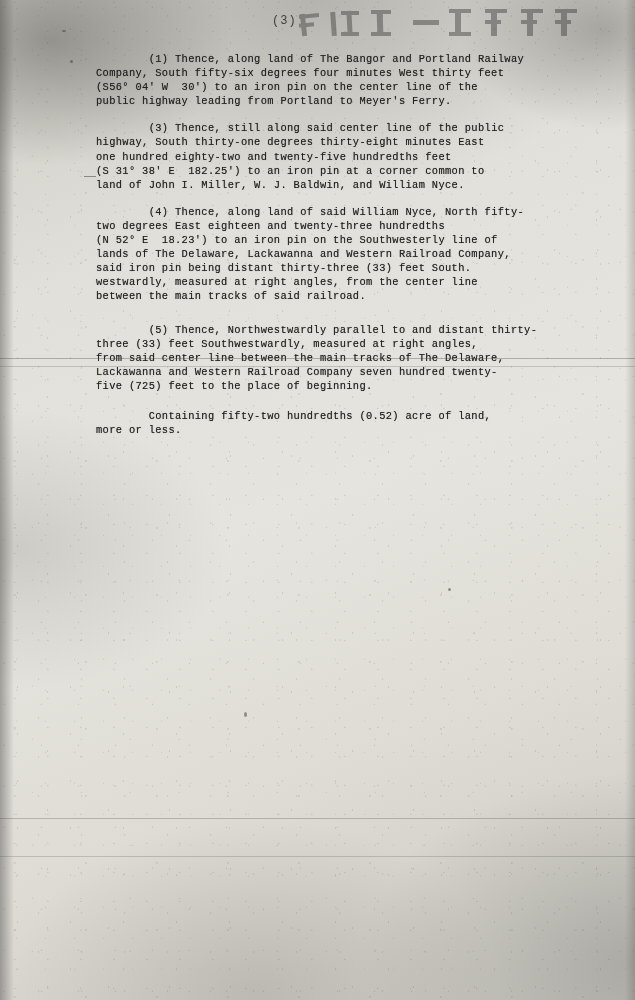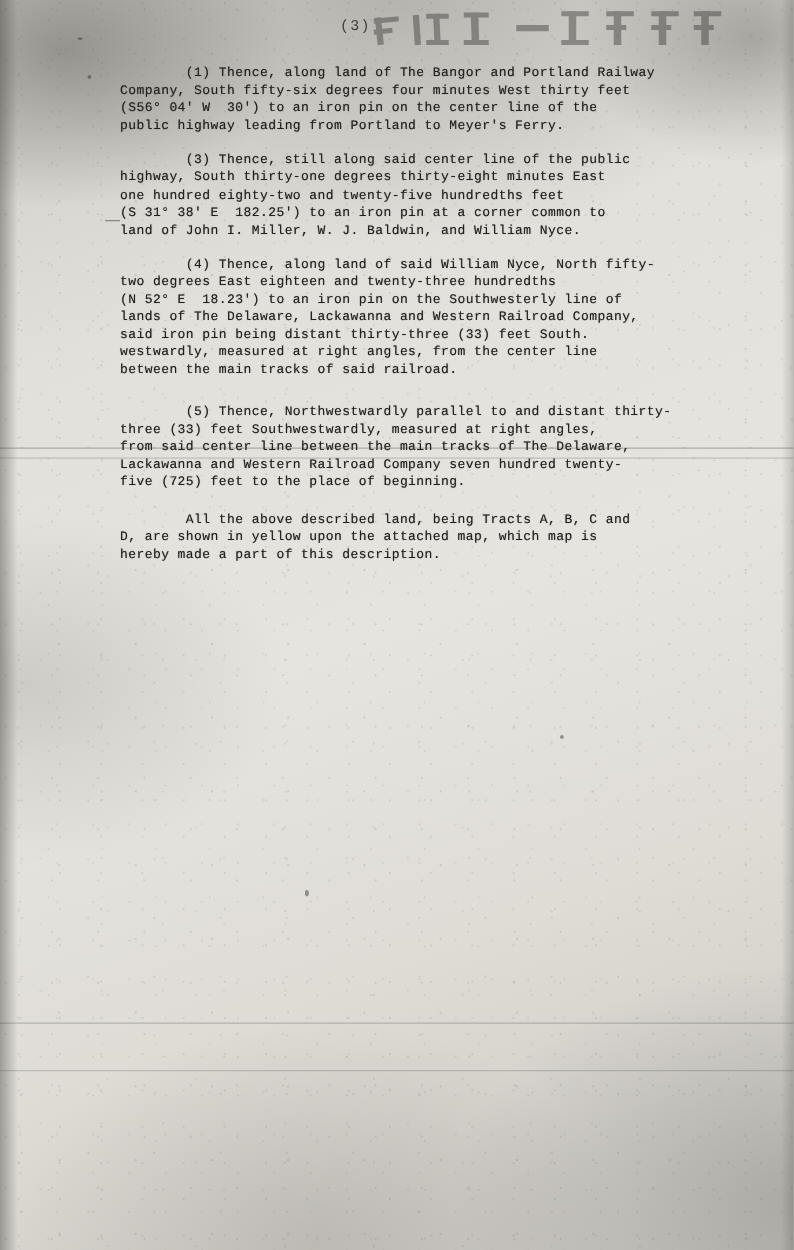--- a/index.html
+++ b/index.html
@@ -178,23 +178,22 @@
 (N 52° E  18.23') to an iron pin on the Southwesterly line of
 lands of The Delaware, Lackawanna and Western Railroad Company,
 said iron pin being distant thirty-three (33) feet South.
 westwardly, measured at right angles, from the center line
 between the main tracks of said railroad.</p>
       <p class="para" style="margin-top:19px">        (5) Thence, Northwestwardly parallel to and distant thirty-
 three (33) feet Southwestwardly, measured at right angles,
 from said center line between the main tracks of The Delaware,
 Lackawanna and Western Railroad Company seven hundred twenty-
 five (725) feet to the place of beginning.</p>
-      <p class="para" style="margin-top:16px">        All the above described land, being Tracts A, B, C and
-D, are shown in yellow upon the attached map, which map is
-hereby made a part of this description.</p>
+      <p class="para" style="margin-top:16px">        Containing fifty-two hundredths (0.52) acre of land,
+more or less.</p>
     </div>
 
     <div class="rule r1"></div>
     <div class="rule r2"></div>
     <div class="rule r3"></div>
     <div class="rule r4"></div>
 
     <div class="edge-left"></div>
     <div class="edge-right"></div>
 

